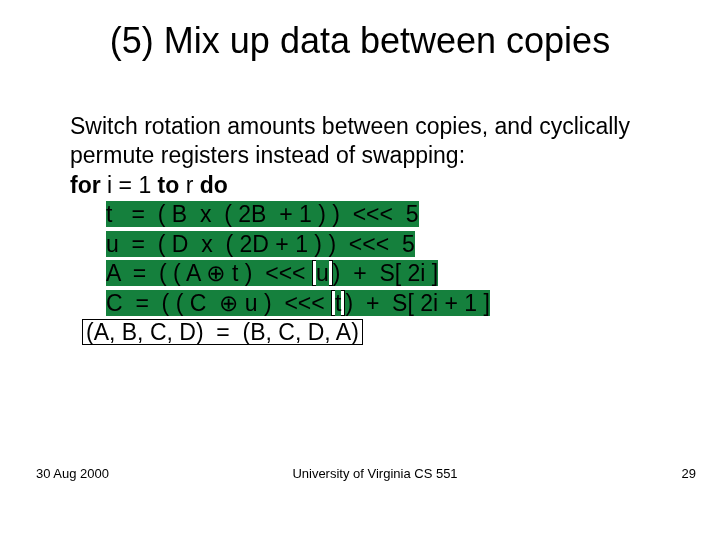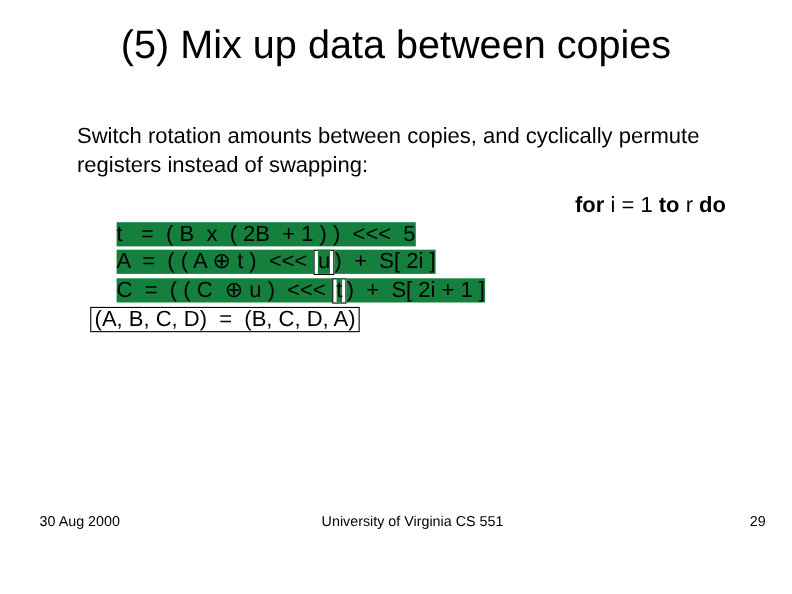--- a/index.html
+++ b/index.html
@@ -21,29 +21,28 @@
   }
   .title {
     font-size: 36px;
     font-weight: 400;
     text-align: center;
     padding-top: 20px;
     padding-bottom: 10px;
   }
   .body {
     padding: 40px 60px 0 70px;
-    font-size: 20px;
+    font-size: 23px;
     line-height: 1.28;
   }
   .para {
     margin-bottom: 0;
   }
   .for-line {
-    margin-top: 12px;
-    text-align: right;
+    margin-top: 0;
   }
   .code-block {
     padding-left: 36px;
     position: relative;
   }
   .code-line {
     white-space: pre;
     position: relative;
   }
   .oplus {
@@ -82,20 +81,21 @@
 
   <div class="body">
     <div class="para">Switch rotation amounts between copies, and cyclically permute registers instead of swapping:</div>
 
     <div class="for-line">
       <b>for</b><span>  i  =  1  </span><b>to</b><span>  r  </span><b>do</b>
     </div>
 
     <div class="code-block">
       <div class="code-line"><span class="hl">t   =  ( B  x  ( 2B  + 1 ) )  &lt;&lt;&lt;  5</span></div>
+      <div class="code-line"><span class="hl">u  =  ( D  x  ( 2D + 1 ) )  &lt;&lt;&lt;  5</span></div>
       <div class="code-line"><span class="hl"><span>A  =  ( ( A </span><span class="oplus">⊕</span><span> t )  &lt;&lt;&lt; </span></span><span class="box"><span class="hl">u</span></span><span class="hl">)  +  S[ 2i ]</span></div>
       <div class="code-line"><span class="hl"><span>C  =  ( ( C  </span><span class="oplus">⊕</span><span> u )  &lt;&lt;&lt; </span></span><span class="box"><span class="hl">t</span></span><span class="hl">)  +  S[ 2i + 1 ]</span></div>
       <div class="code-line permute-row" style="margin-left:-24px;"><span class="box"><span>(A, B, C, D)  =  (B, C, D, A)</span></span></div>
     </div>
   </div>
 
   <div class="footer">
     <span class="date">30 Aug 2000</span>
     <span class="center">University of Virginia CS 551</span>
     <span class="num">29</span>

